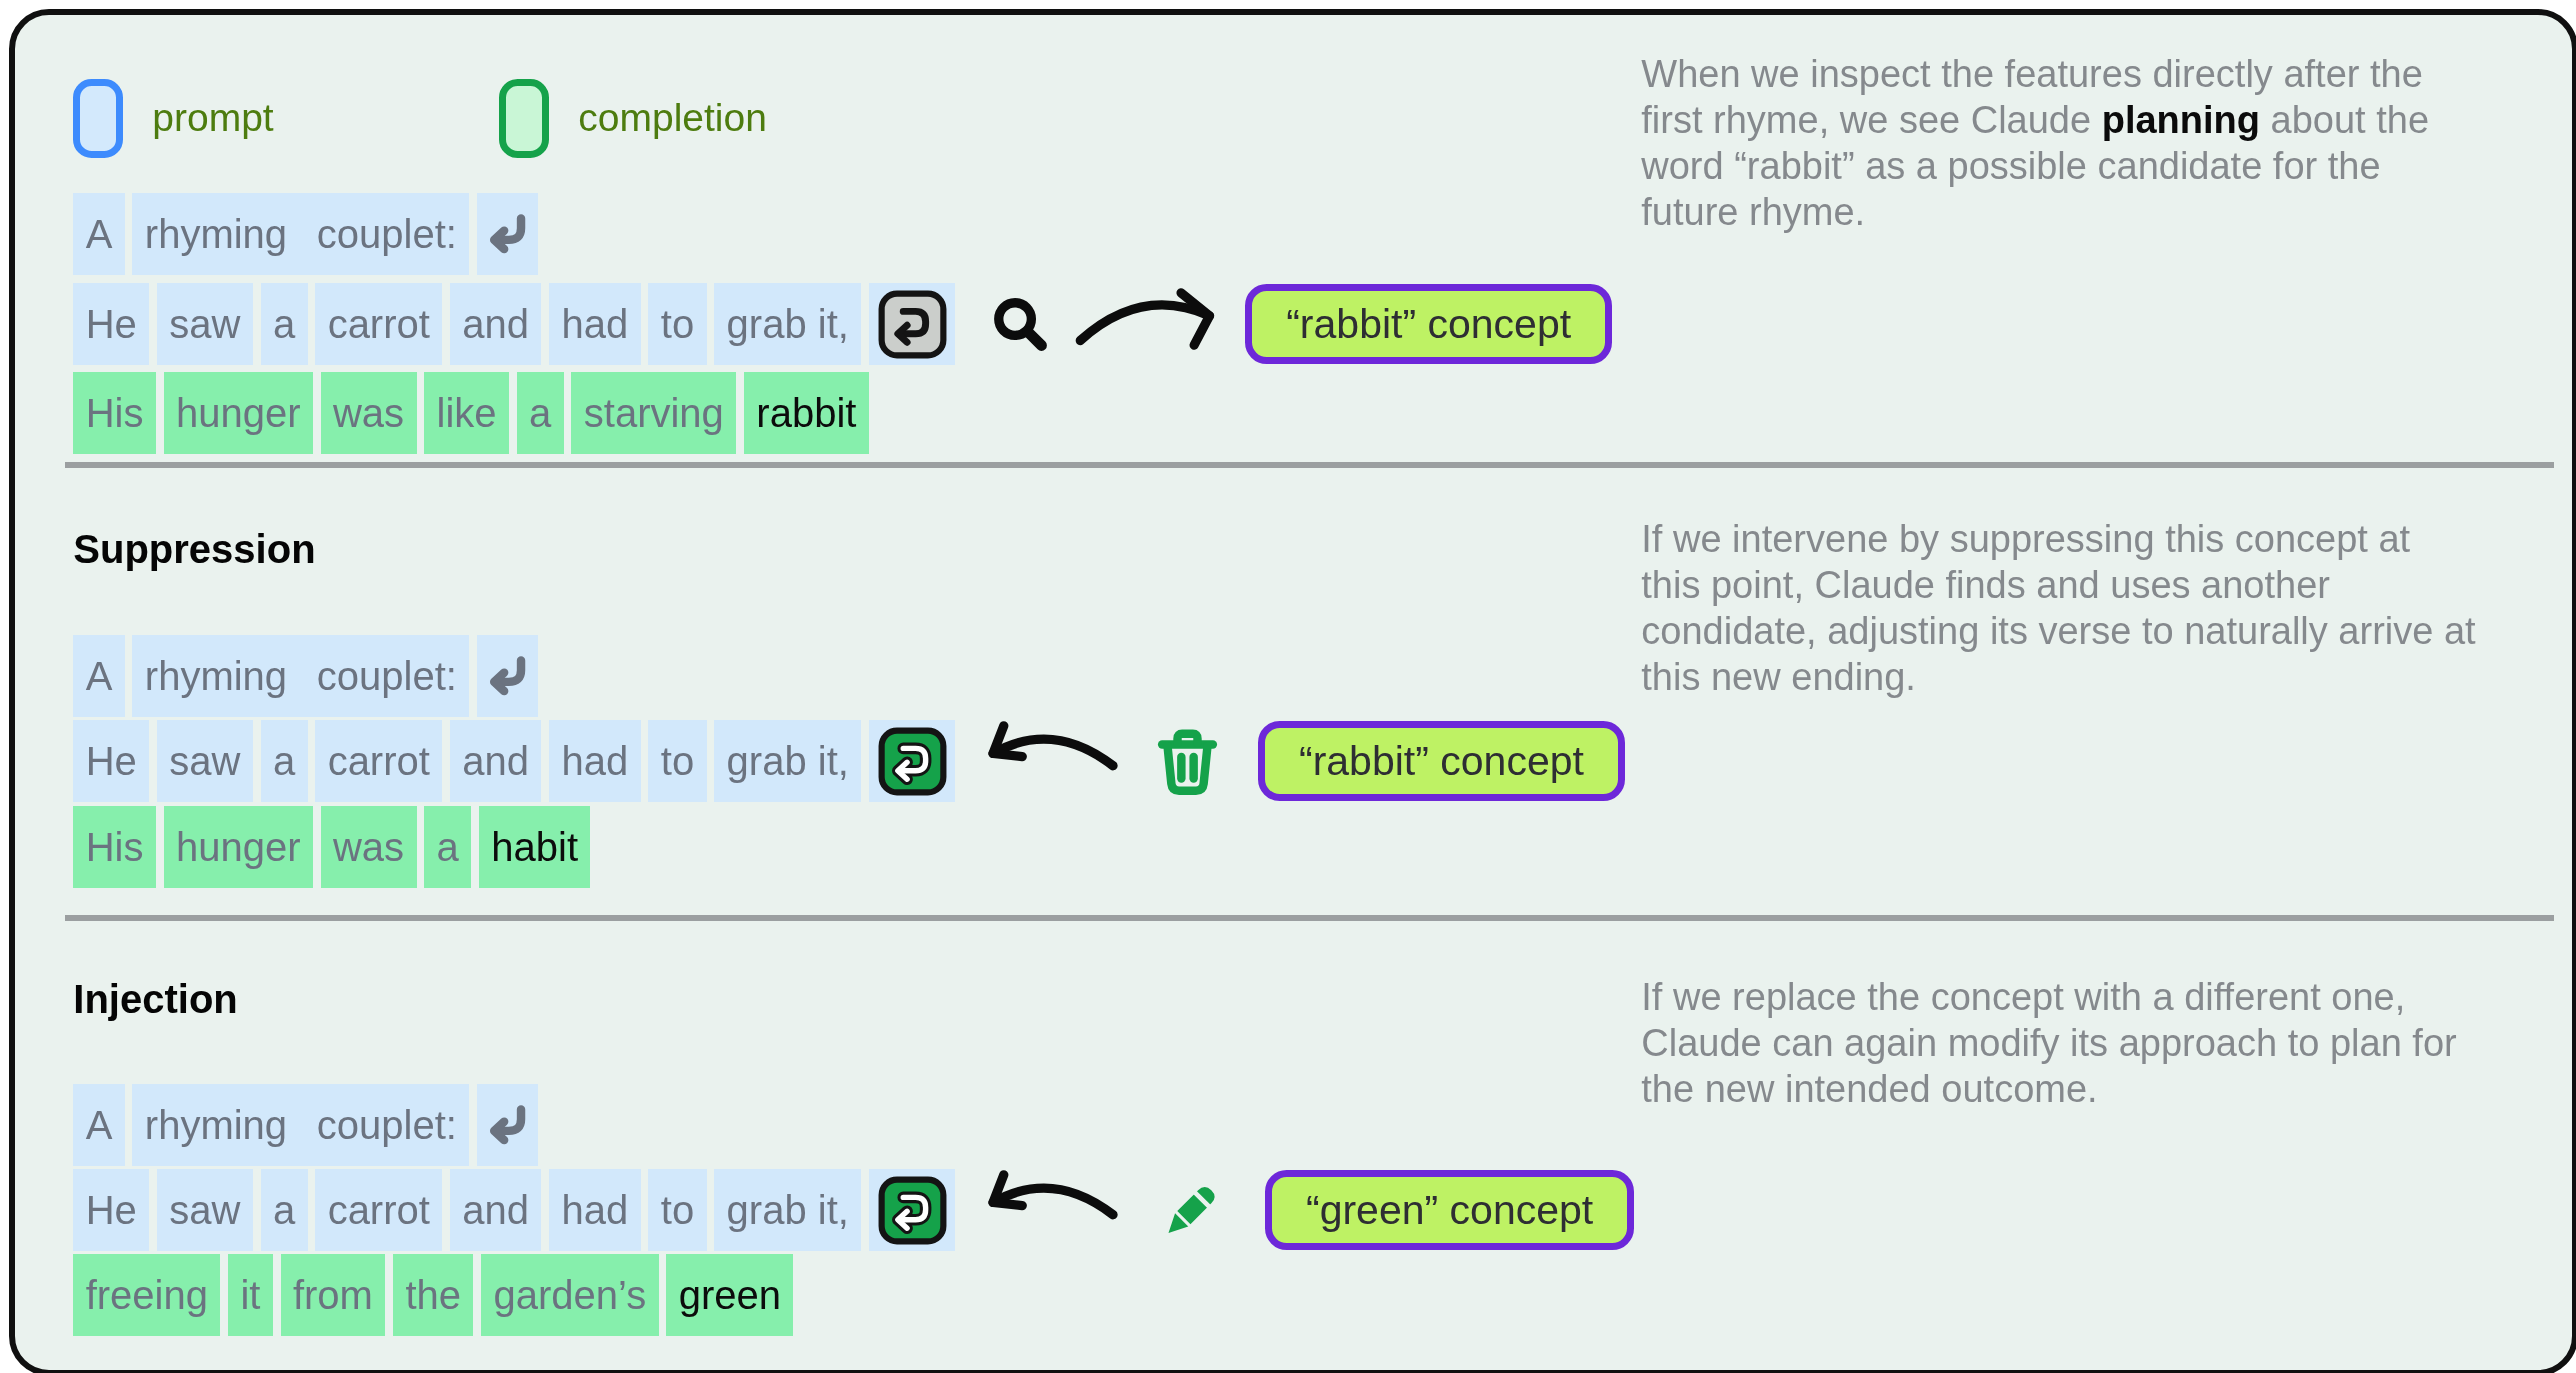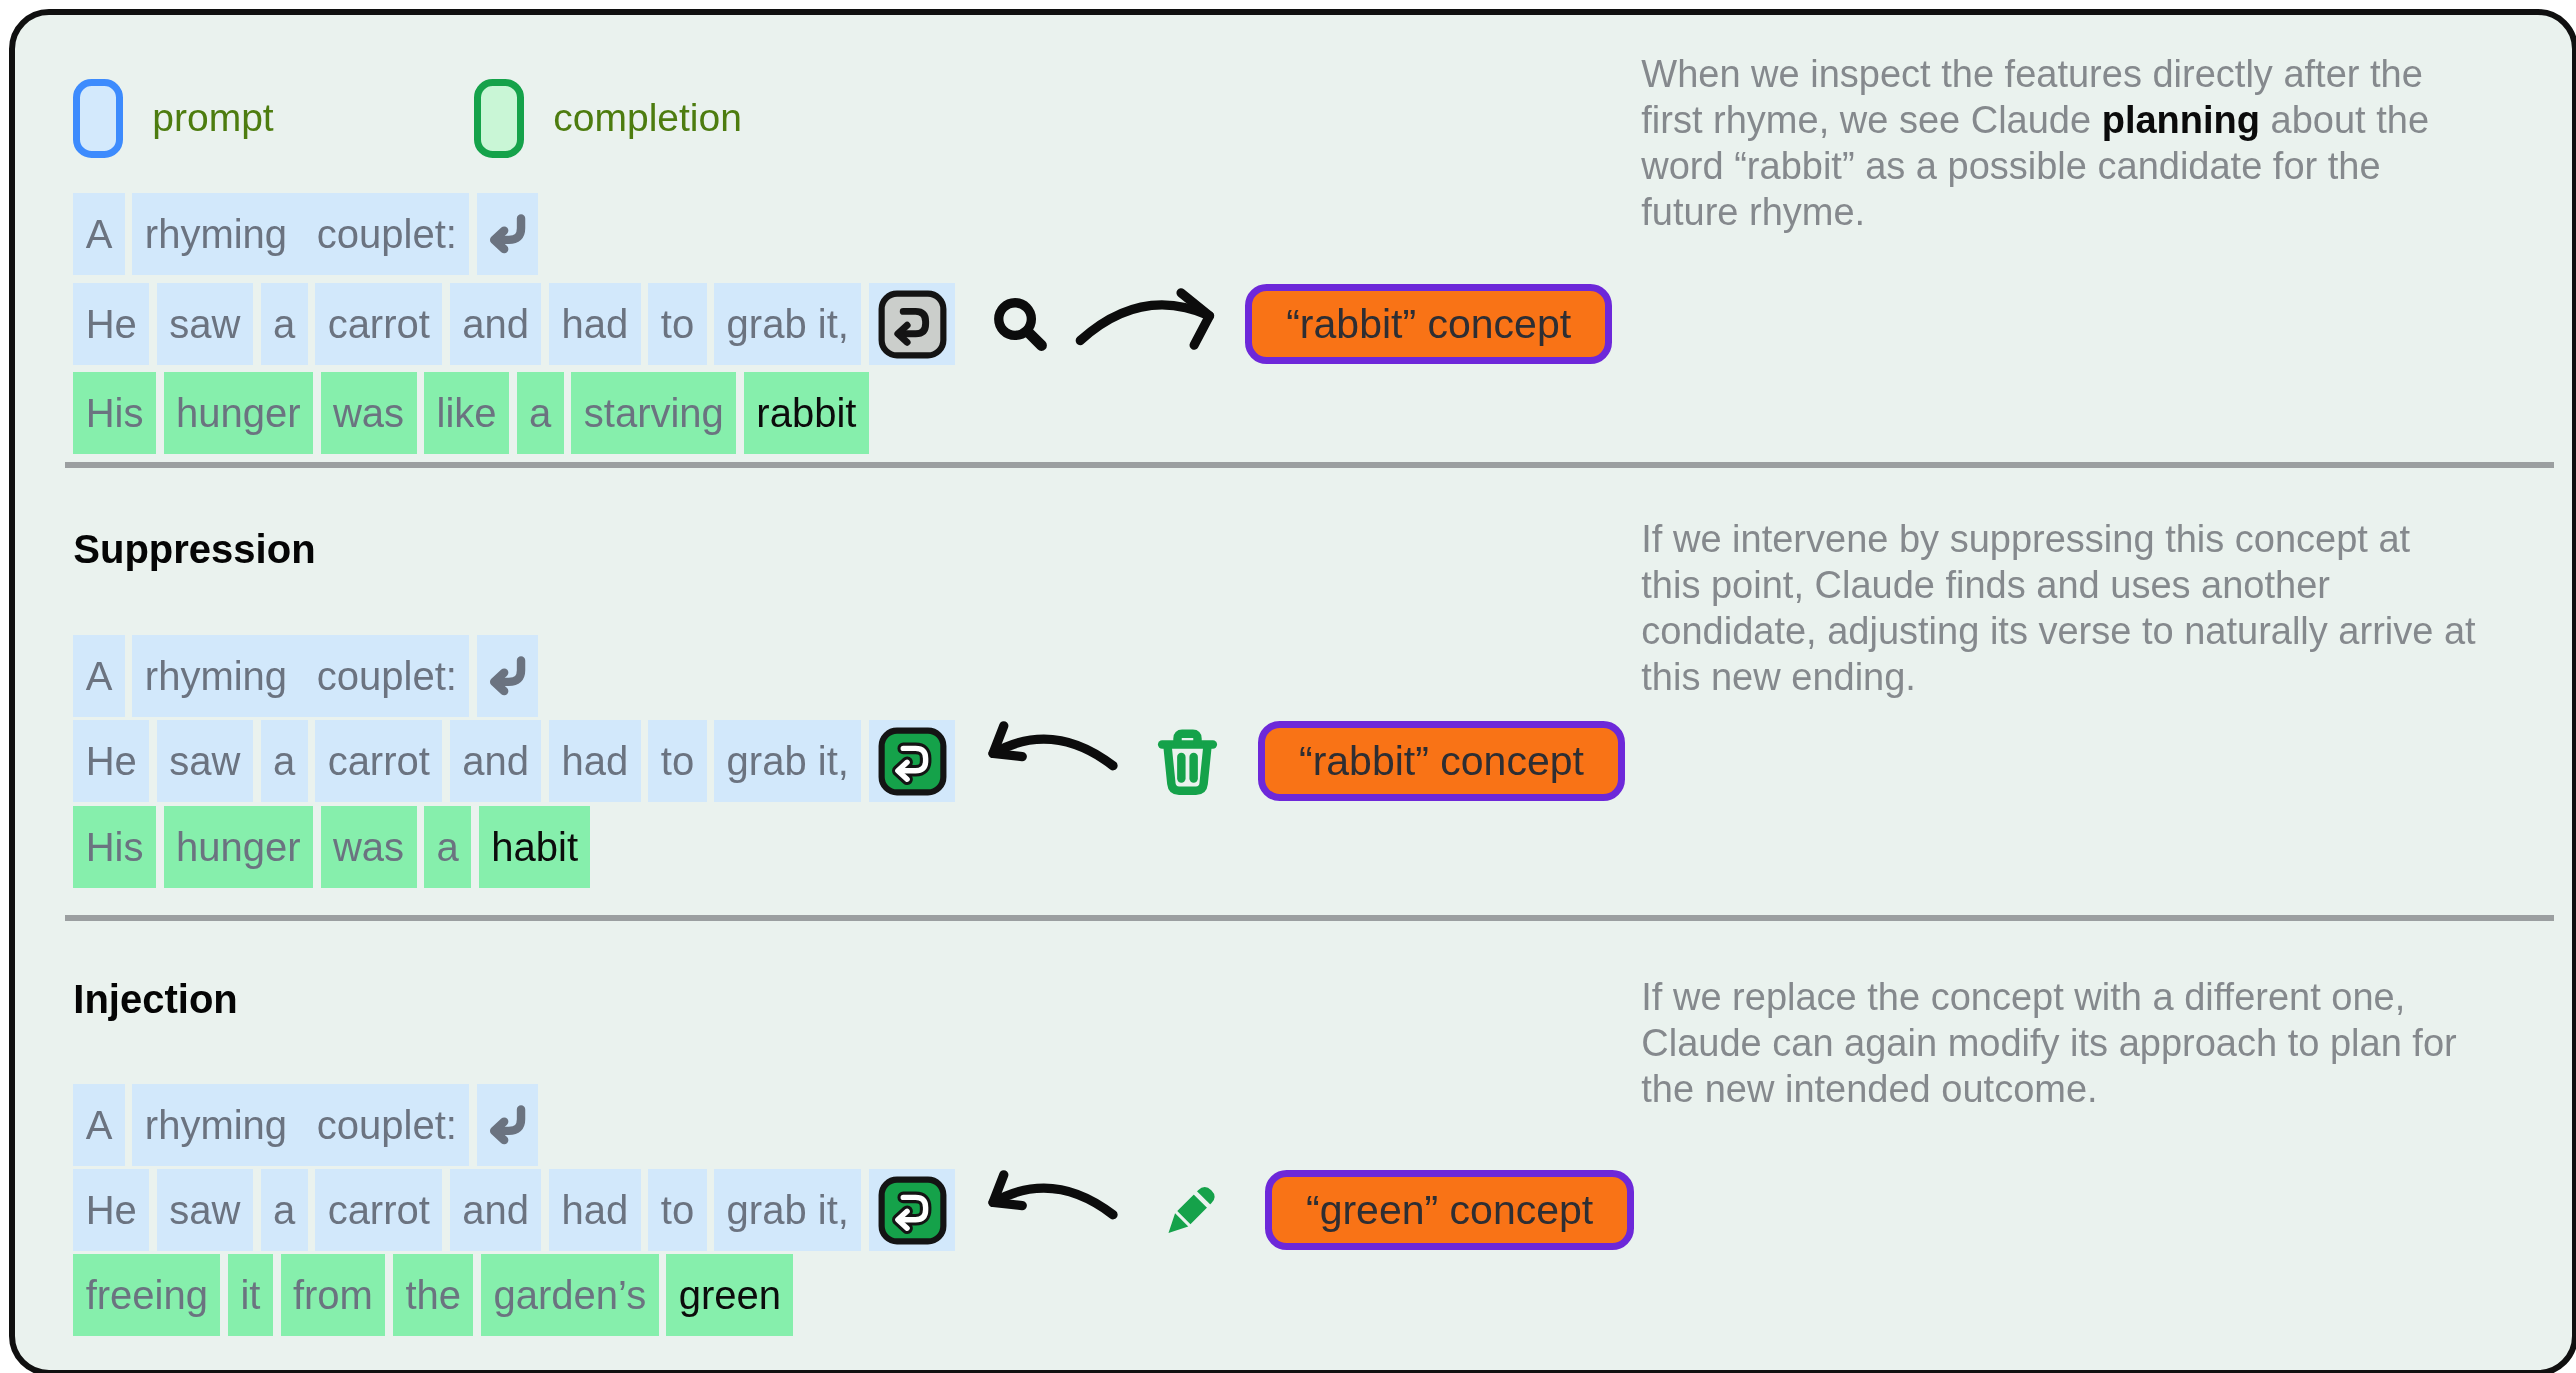--- a/index.html
+++ b/index.html
@@ -28,36 +28,36 @@
   .tok.wide{word-spacing:18.6px;}
   .tok.last{font-weight:400;color:#0c0c0c;}
   .tok.iconchip{padding:0 7.7px;}
   
   .sec-title{position:absolute;left:58px;font-size:40px;font-weight:700;color:#050505;}
   .divider{position:absolute;left:50px;width:2489px;height:5.4px;background:#9b9fa0;}
   .note{position:absolute;left:1626px;width:835px;font-size:38px;line-height:46px;color:#85898d;}
   .note b{color:#0b0b0b;font-weight:700;}
   
   .concept{height:80px;box-sizing:border-box;display:flex;align-items:center;
-           border:7.7px solid #6d28d9;border-radius:21.7px;background:#f97316;
+           border:7.7px solid #6d28d9;border-radius:21.7px;background:#bef264;
            padding:0 34px;font-size:41px;color:#2e2e33;white-space:nowrap;}
   .ml14{margin-left:10.8px;} .ml18{margin-left:14px;} .ml24{margin-left:18.6px;}
   .ml36{margin-left:28px;} .ml40{margin-left:31px;}
   .icon{display:block;}
 </style>
 </head>
 <body>
 
 <div class="frame">
 
   <div class="legend-item" style="left:58px;">
     <div class="swatch prompt"></div>
     <div class="legend-label">prompt</div>
   </div>
-  <div class="legend-item" style="left:431px;padding-left:28px;">
+  <div class="legend-item" style="left:456px;padding-left:28px;">
     <div class="swatch completion"></div>
     <div class="legend-label">completion</div>
   </div>
 
   <div class="row" style="top:178px;">
     <span class="tok p">A</span>
     <span class="tok p wide">rhyming couplet:</span>
     <span class="tok p iconchip">
       <svg class="icon" width="46" height="45" viewBox="0 0 60 58">
         <g fill="none" stroke="#6b7380" stroke-width="11" stroke-linecap="round" stroke-linejoin="round">

